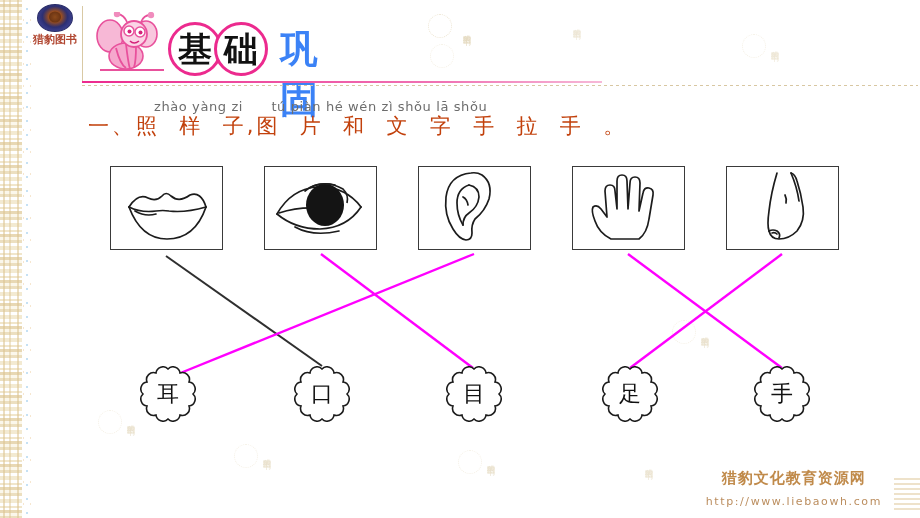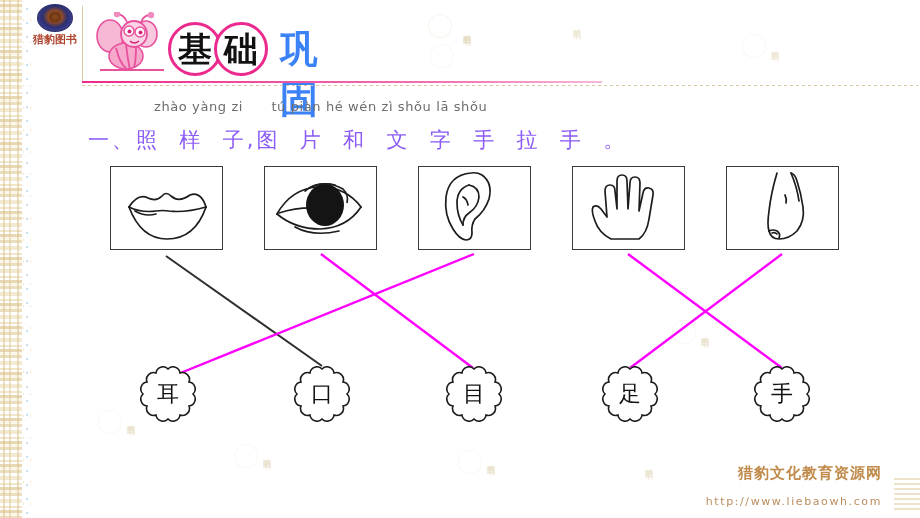--- a/index.html
+++ b/index.html
@@ -190,24 +190,24 @@
     left: 118px; top: 99px;
     font-family: "DejaVu Sans", sans-serif;
     font-size: 13px;
     color: #6d6d6d;
     letter-spacing: .6px;
     white-space: pre;
     margin-left: 36px;
   }
   .question-line {
     position: absolute;
-    left: 88px; top: 126px;
+    left: 88px; top: 112px;
     font-family: "DejaVu Sans", sans-serif;
     font-size: 21px;
-    color: #8b5cf6;
+    color: #c2410c;
     letter-spacing: 3px;
     white-space: pre;
   }
 
   
   .pic-box {
     position: absolute;
     box-sizing: border-box;
     border: 1.6px solid #3a3a3a;
     background: #ffffff;
@@ -235,35 +235,35 @@
     position: absolute;
     left: 0; top: 0;
     width: 920px; height: 518px;
     pointer-events: none;
   }
 
   
   .footer {
     position: absolute;
     right: 38px; bottom: 10px;
-    text-align: right;
+    text-align: center;
   }
   .footer-cn {
     font-family: "DejaVu Sans", sans-serif;
     font-size: 15px;
     font-weight: bold;
     color: #c08a4a;
     letter-spacing: 1px;
   }
   .footer-url {
     font-family: "DejaVu Sans", sans-serif;
     font-size: 11px;
     color: #bb8d5e;
     letter-spacing: 1.6px;
-    margin-top: 12px;
+    margin-top: 7px;
   }
   .footer-pattern {
     position: absolute;
     right: 0; bottom: 6px;
     width: 26px; height: 34px;
     background:
       repeating-linear-gradient(to bottom, #e7d6b4 0px, #e7d6b4 2px, #ffffff 2px, #ffffff 5px),
       repeating-linear-gradient(to right, #e7d6b4 0px, #e7d6b4 2px, #ffffff 2px, #ffffff 5px);
     opacity: .7;
   }

